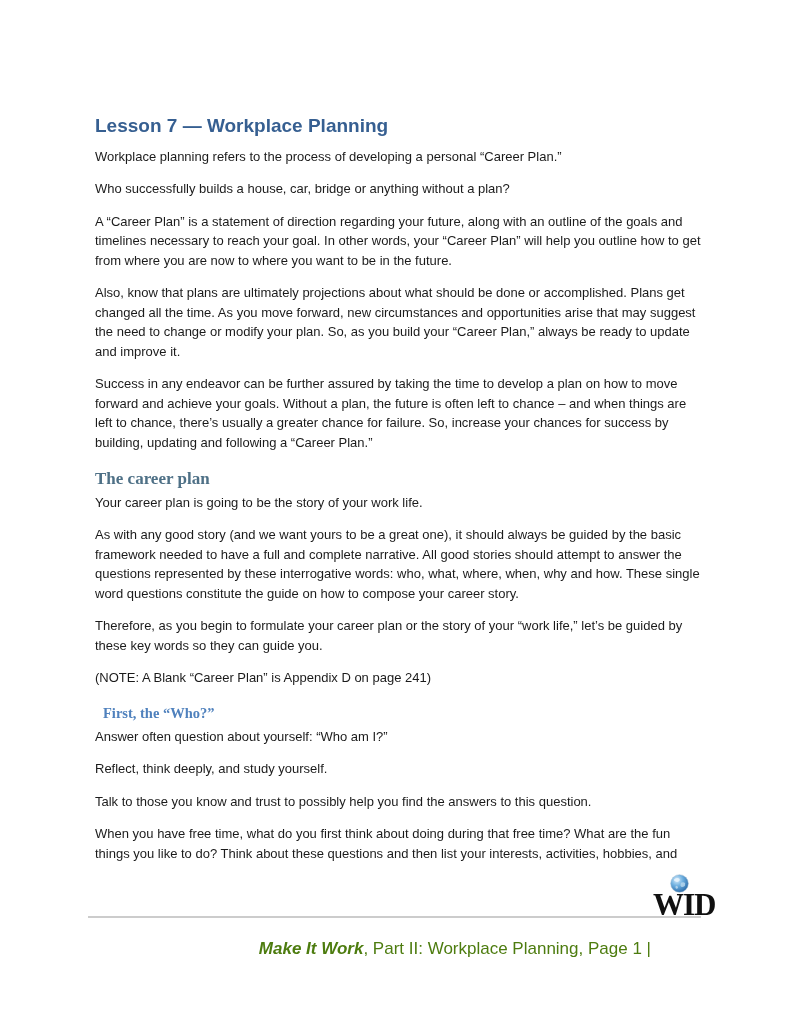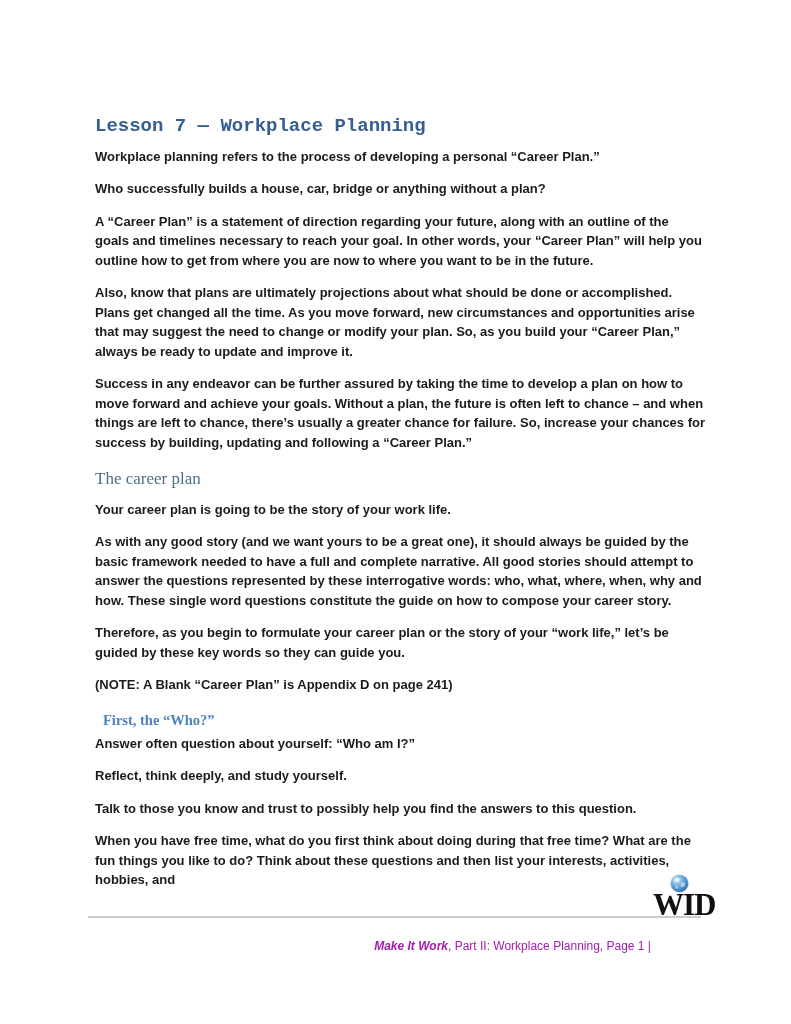--- a/index.html
+++ b/index.html
@@ -13,41 +13,40 @@
     font-family: "Liberation Sans", sans-serif;
     color: #1b1b1b;
   }
   .content {
     position: absolute;
     left: 95px;
     top: 112px;
     width: 610px;
   }
   h1 {
-    font-family: Liberation Mono, monospace;
+    font-family: Liberation Sans, sans-serif;
     font-size: 19px;
     font-weight: bold;
     color: #365f91;
     line-height: 1.5;
     margin-bottom: 6px;
   }
   h1 .h1-line { display: block; }
   p {
     font-size: 13px;
     line-height: 1.5;
     margin-bottom: 13px;
     color: #1b1b1b;
-    font-weight: bold;
   }
   h2 {
     font-family: "Liberation Serif", "DejaVu Serif", serif;
     font-size: 17px;
-    font-weight: normal;
+    font-weight: bold;
     color: #4e7086;
-    margin: 16px 0 9px 0;
+    margin: 16px 0 2px 0;
     line-height: 1.35;
   }
   h3 {
     font-family: "Liberation Serif", "DejaVu Serif", serif;
     font-size: 14.5px;
     font-weight: bold;
     color: #4f81bd;
     margin: 16px 0 3px 8px;
     line-height: 1.35;
   }
@@ -55,22 +54,22 @@
     position: absolute;
     left: 88px;
     right: 90px;
     top: 916px;
     border-top: 2px solid #cccccc;
   }
   .footer-text {
     position: absolute;
     top: 939px;
     right: 140px;
-    font-size: 12px;
-    color: #a21caf;
+    font-size: 17px;
+    color: #4d7c0f;
     white-space: nowrap;
   }
   .footer-text .work-title { font-style: italic; font-weight: bold; }
   .wid-logo {
     position: absolute;
     top: 874px;
     right: 80px;
     width: 58px;
     height: 50px;
   }

